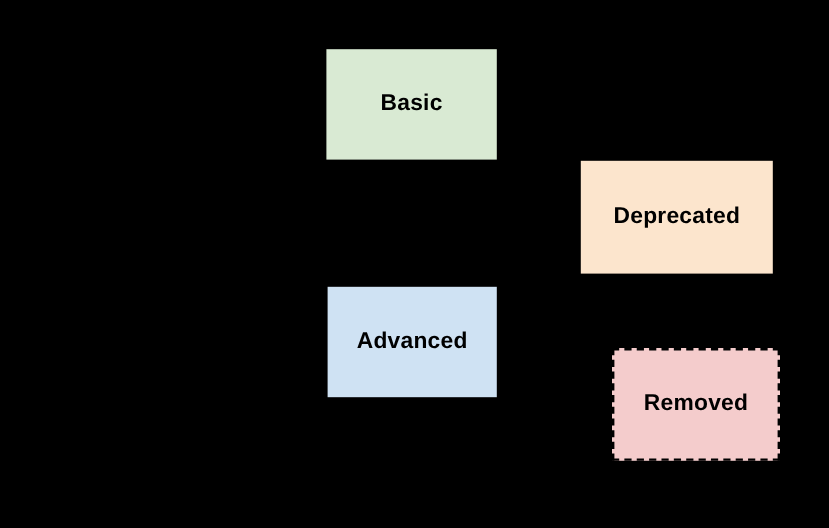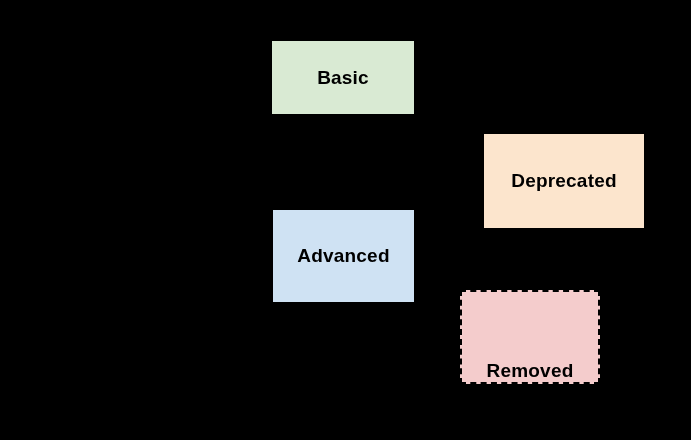--- a/index.html
+++ b/index.html
@@ -25,41 +25,41 @@
     font-size: 19px;
     font-weight: bold;
     color: #000000;
     letter-spacing: 0.2px;
     white-space: nowrap;
   }
   .dashed {
     border: 2px dashed #000000;
   }
   
-  .pos-basic        { left: 272px; top: 41px;  width: 142px; height: 73px; }
+  .pos-basic        { left: 272px; top: 41px;  width: 142px; height: 92px; }
   .pos-deprecated   { left: 484px; top: 134px; width: 160px; height: 94px; }
   .pos-experimental { left: 45px;  top: 209px; width: 143px; height: 93px; }
   .pos-advanced     { left: 273px; top: 210px; width: 141px; height: 92px; }
-  .pos-removed      { left: 460px; top: 290px; width: 140px; height: 94px; align-items: flex-end; }
+  .pos-removed      { left: 510px; top: 290px; width: 140px; height: 94px; }
 </style>
 </head>
 <body>
 
 <div class="canvas" style="background-color: rgb(0, 0, 0);">
 
   <div class="node pos-basic" style="background-color: rgb(217, 234, 211);">
     <span class="node-label">Basic</span>
   </div>
 
   <div class="node pos-deprecated" style="background-color: rgb(252, 229, 205);">
     <span class="node-label">Deprecated</span>
   </div>
 
 
-  <div class="node pos-advanced" style="background-color: rgb(207, 226, 243);">
+  <div class="node pos-advanced" style="background-color: rgb(207, 226, 243); margin-top: 29px;">
     <span class="node-label">Advanced</span>
   </div>
 
   <div class="node dashed pos-removed" style="background-color: rgb(244, 204, 204);">
     <span class="node-label">Removed</span>
   </div>
 
 </div>
 
 </body></html>

